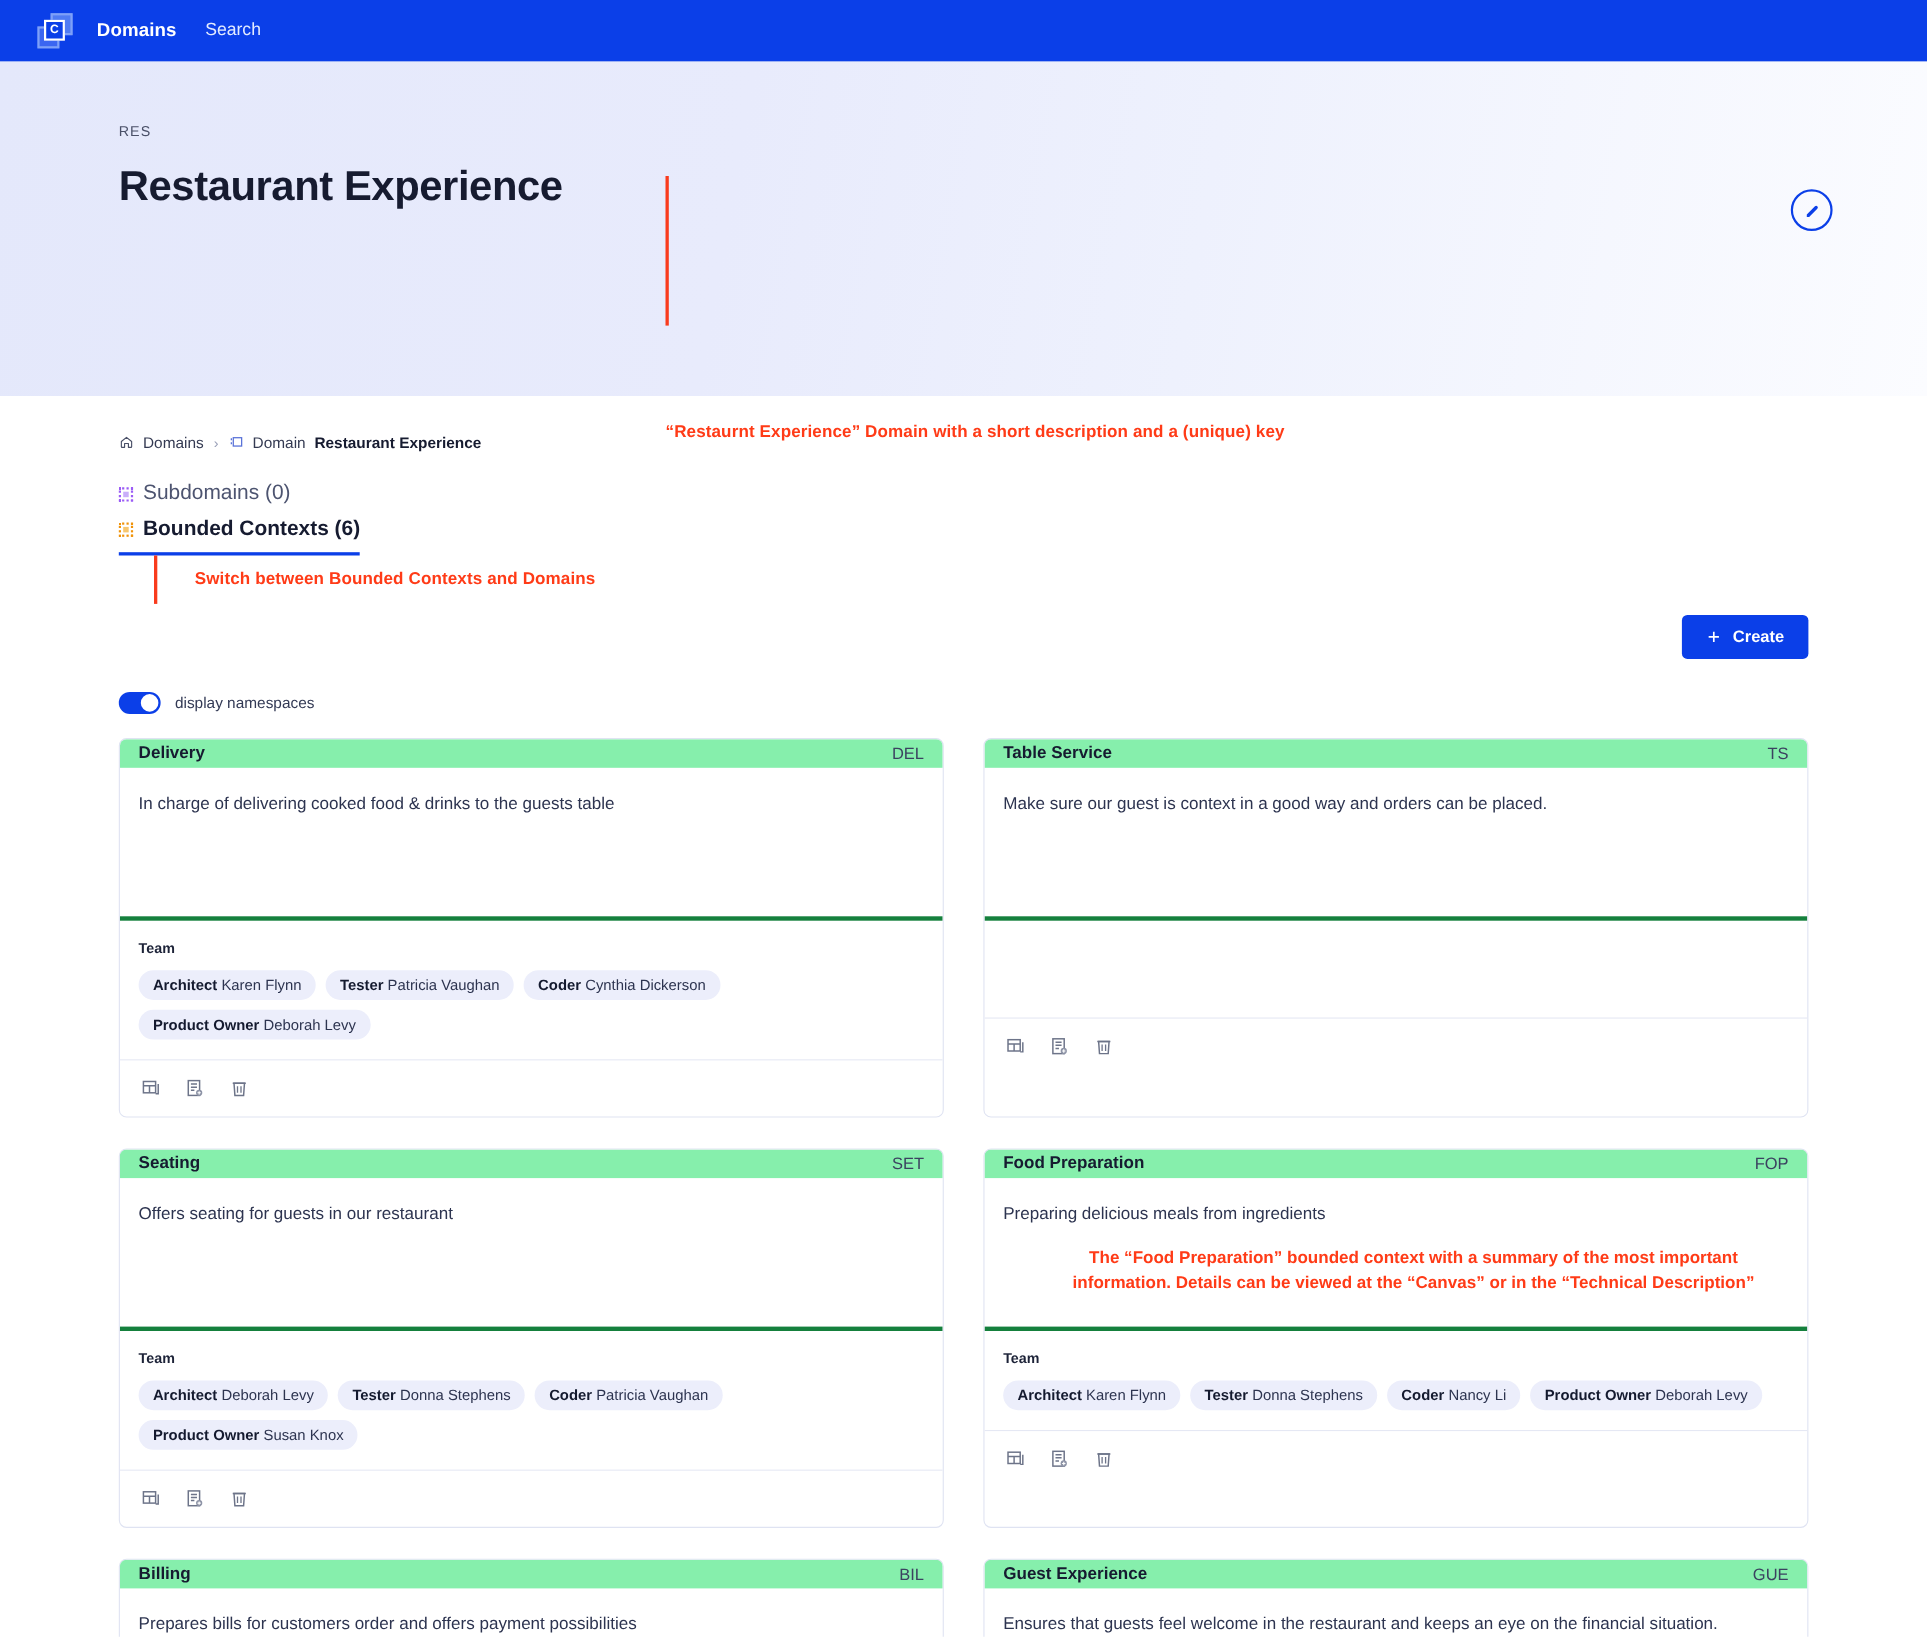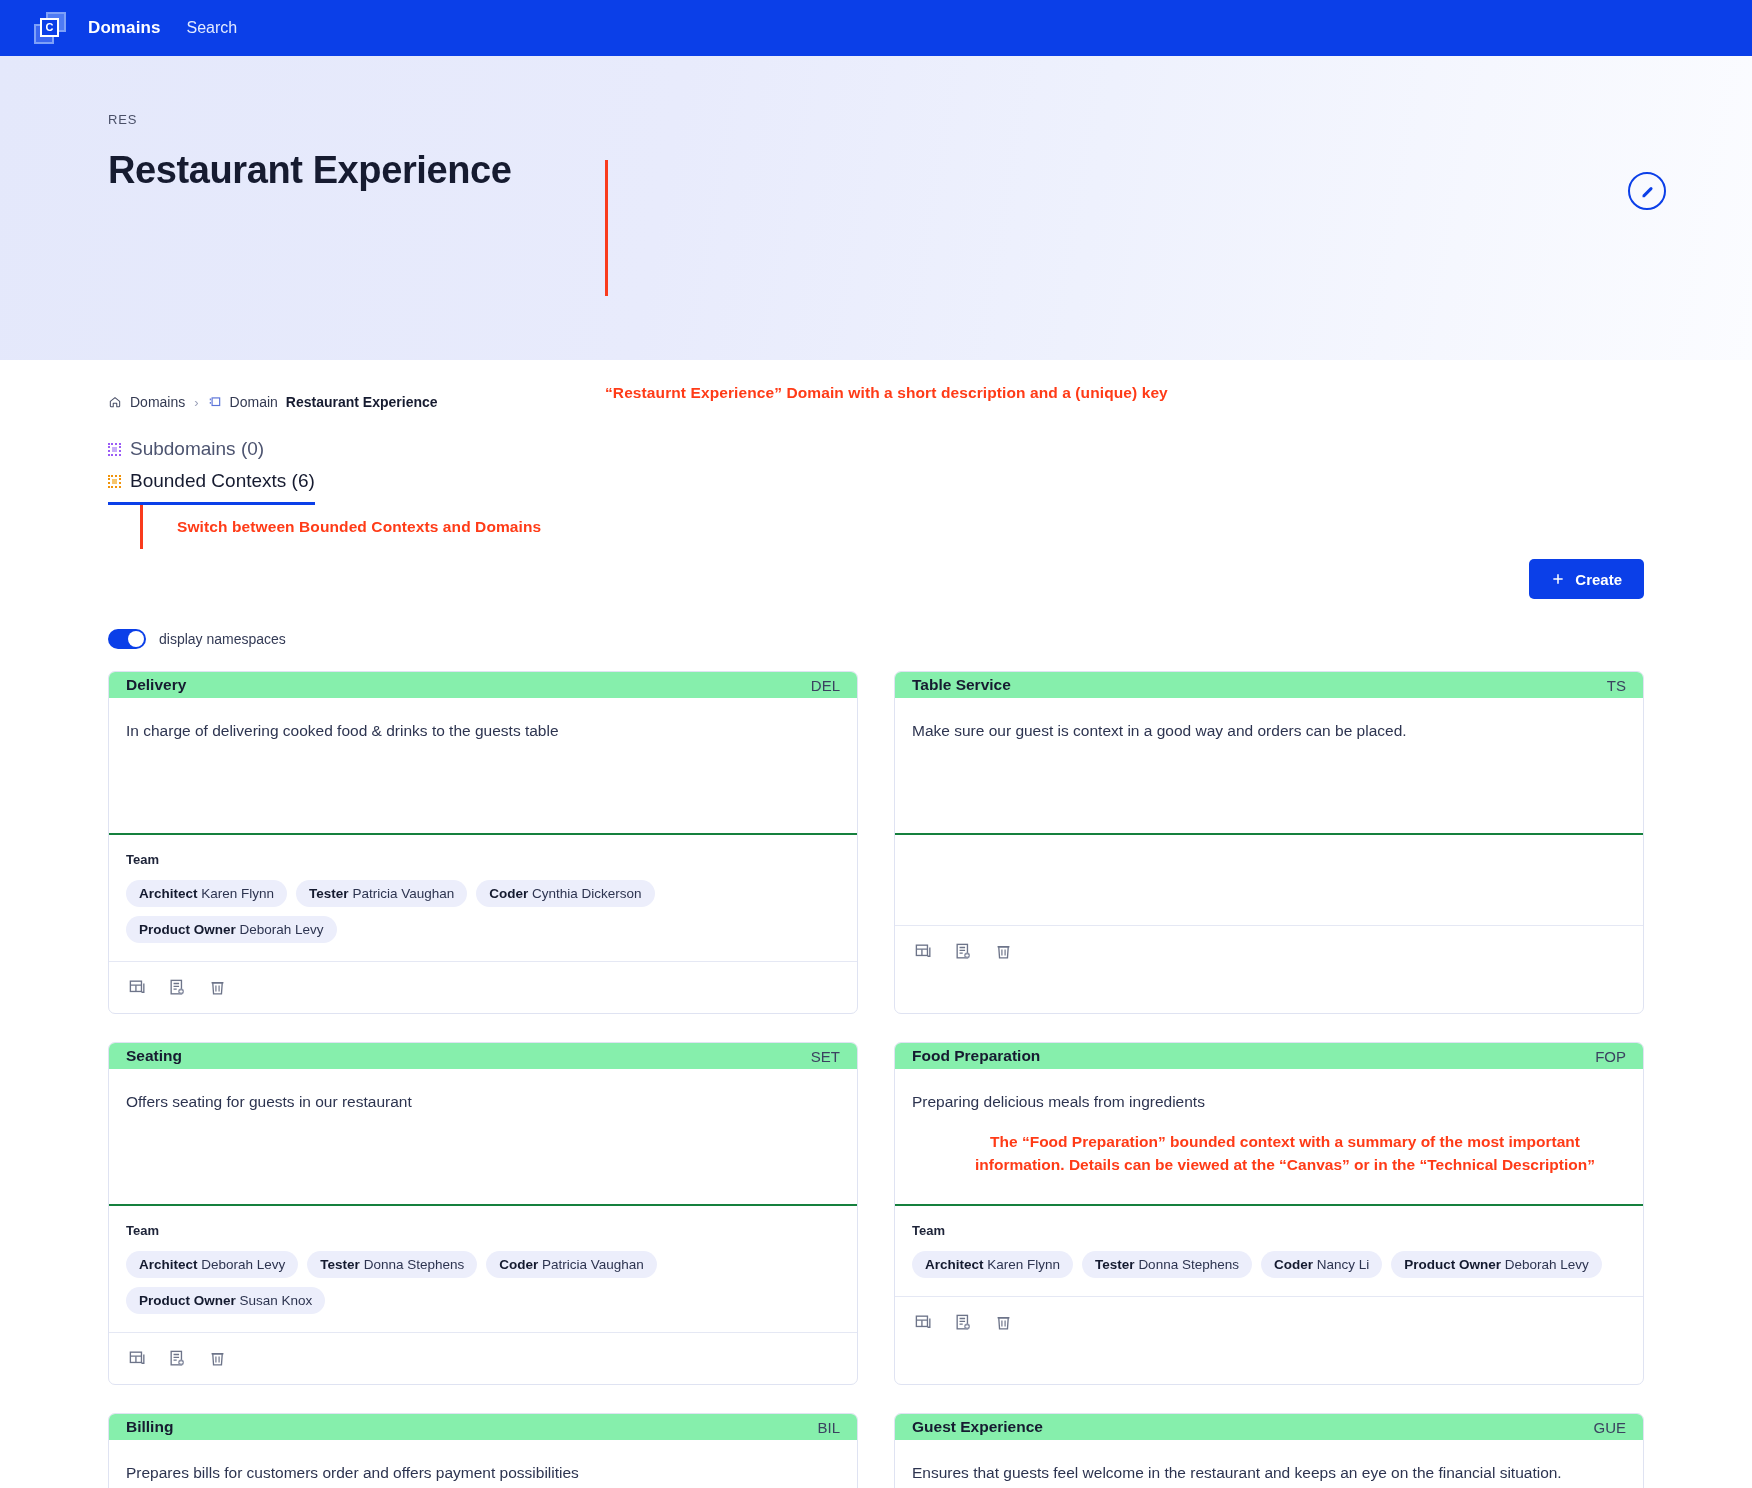--- a/index.html
+++ b/index.html
@@ -96,21 +96,21 @@
 
   .tabs-row {
     display: flex; align-items: flex-start; margin-top: 28px; position: relative; flex-direction: column;
   }
   .tab {
     display: flex; align-items: center; gap: 9px;
     font-size: 19px; color: #4d5470; cursor: pointer;
     padding-bottom: 10px; margin-right: 22px;
   }
   .tab.active {
-    color: #161b30; font-weight: 400;
+    color: #161b30; font-weight: 700;
     border-bottom: 3px solid #0b3fe8;
   }
   .dotsq {
     width: 13px; height: 13px; flex: 0 0 auto;
     border: 2px dotted #9b5cf6; position: relative;
   }
   .dotsq::after {
     content:""; position:absolute; left:2px; top:2px; right:2px; bottom:2px;
     background: #c9aef9;
   }
@@ -168,21 +168,21 @@
     padding: 22px 17px 0 17px;
     font-size: 15.5px; color: #2d3450; line-height: 1.45;
     min-height: 135px;
   }
   .card-annotation {
     color:#ff3b17; font-weight:700; font-size:15.5px; line-height:1.45;
     text-align:center; margin: 18px 8px 0 40px;
   }
 
   .card-team {
-    border-top: 2px solid #15803d;
+    border-top: 4px solid #15803d;
     padding: 17px 17px 18px 17px;
     min-height: 92px;
   }
   .team-label { font-size: 13px; font-weight: 700; color:#1d2338; }
   .chips { display: flex; flex-wrap: wrap; gap: 9px; margin-top: 13px; }
   .chip {
     background:#eceefb; border-radius: 14px; padding: 6px 13px;
     font-size: 13.5px; color:#2d3450; white-space: nowrap;
   }
   .chip b { font-weight: 700; color:#141a2f; }

